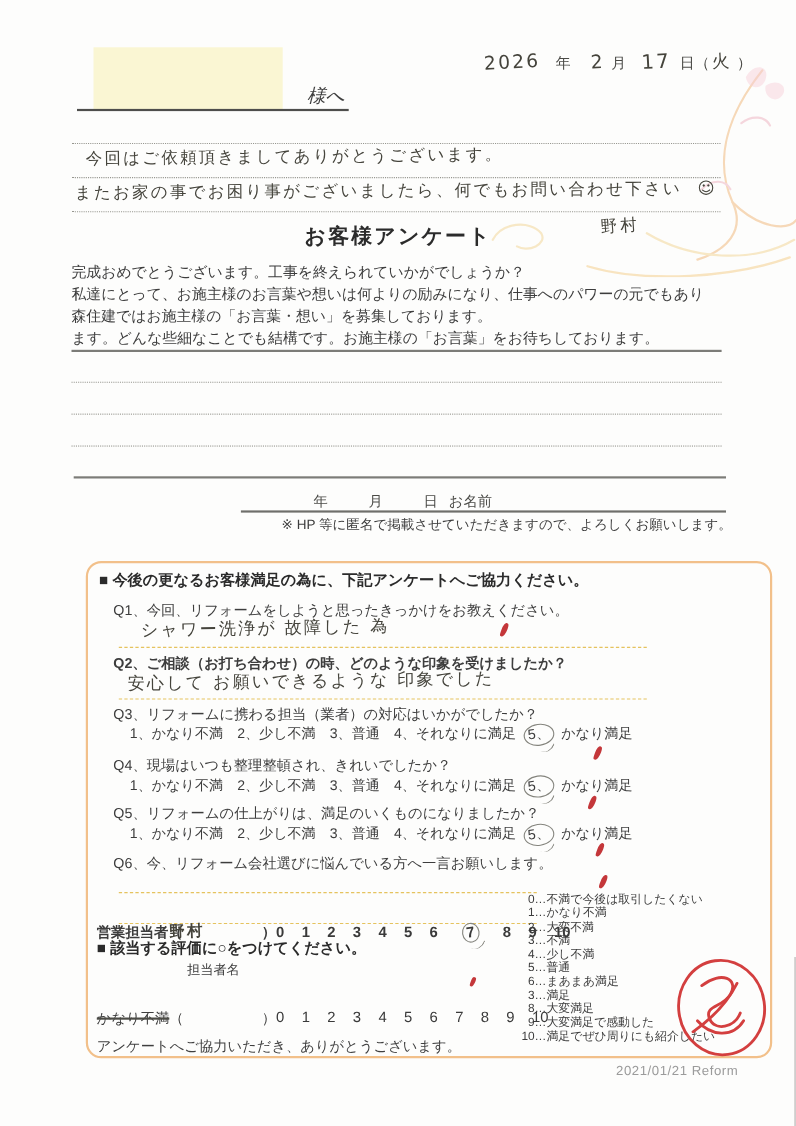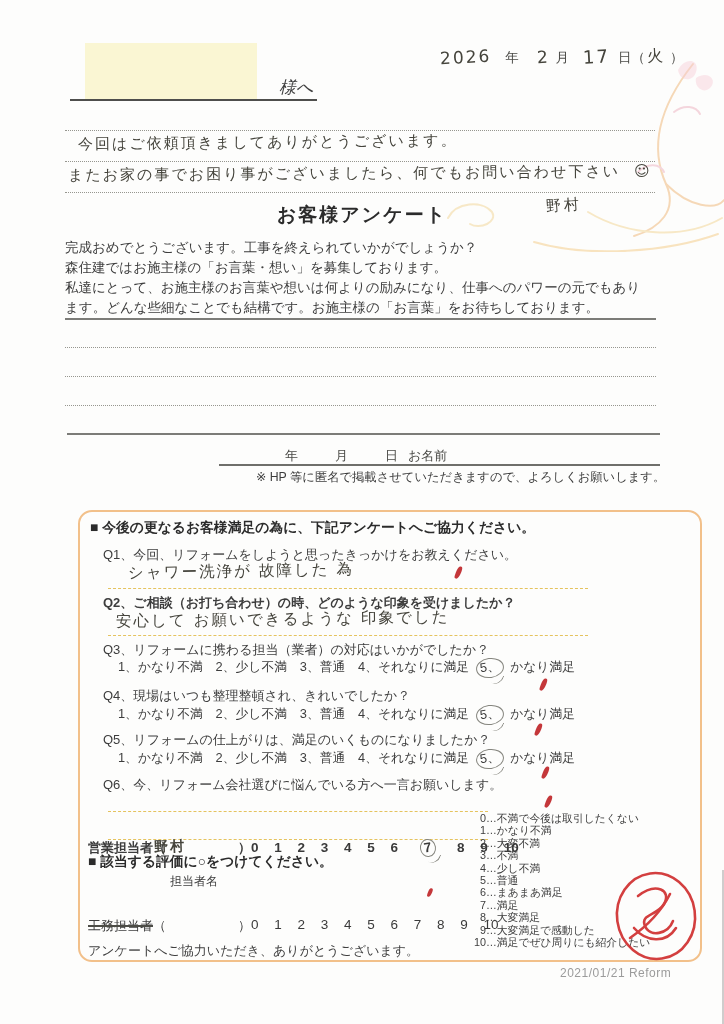--- a/index.html
+++ b/index.html
@@ -131,22 +131,22 @@
   <div class="abs hand" id="msg1">今回はご依頼頂きましてありがとうございます。</div>
   <div class="abs hand" id="msg2">
     <span>またお家の事でお困り事がございましたら、何でもお問い合わせ下さい</span><span class="smiley">☺</span>
   </div>
   <div class="abs hand" id="sig-top">野村</div>
 
   <div class="abs" id="title">お客様アンケート</div>
 
   <div class="abs" id="intro">
     <div>完成おめでとうございます。工事を終えられていかがでしょうか？</div>
+    <div>私達にとって、お施主様のお言葉や想いは何よりの励みになり、仕事へのパワーの元でもあり</div>
     <div>森住建ではお施主様の「お言葉・想い」を募集しております。</div>
-    <div>私達にとって、お施主様のお言葉や想いは何よりの励みになり、仕事へのパワーの元でもあり</div>
     <div>ます。どんな些細なことでも結構です。お施主様の「お言葉」をお待ちしております。</div>
   </div>
 
   <div class="abs solidline" id="line-a"></div>
   <div class="abs dotline dot-mid" style="top:347px;"></div>
   <div class="abs dotline dot-mid" style="top:376px;"></div>
   <div class="abs dotline dot-mid" style="top:405px;"></div>
   <div class="abs solidline" id="line-b"></div>
 
   <div id="ymd-row">
@@ -196,42 +196,42 @@
   <div class="abs dashline" id="dash4"></div>
 
   <div class="abs" id="legend">
     <div>0…不満で今後は取引したくない</div>
     <div>1…かなり不満</div>
     <div>2…大変不満</div>
     <div>3…不満</div>
     <div>4…少し不満</div>
     <div>5…普通</div>
     <div>6…まあまあ満足</div>
-    <div>7…満足</div>
+    <div>3…満足</div>
     <div>8…大変満足</div>
     <div>9…大変満足で感動した</div>
     <div class="two-digit">10…満足でぜひ周りにも紹介したい</div>
   </div>
 
   <div class="abs bold" id="bh2">■ 該当する評価に○をつけてください。</div>
   <div class="abs" id="tanto-label">担当者名</div>
 
   <div class="abs rate-row" id="row-sales">
     <span class="role">営業担当者（</span>
     <span class="name hand" style="transform:rotate(-2deg);">野村</span>
     <span class="close">）</span>
     <span class="nums">
       <span>0 1 2 3 4 5 6</span>
       <span class="pcircle" style="margin:0 6px;">7</span>
       <span>8 9 10</span>
     </span>
   </div>
 
   <div class="abs rate-row" id="row-const">
-    <span class="role"><span class="strike">工務担当者</span><span>（</span></span>
+    <span class="role"><span class="strike">かなり不満</span><span>（</span></span>
     <span class="close">）</span>
     <span class="nums">0 1 2 3 4 5 6 7 8 9 10</span>
   </div>
 
   <div class="abs" id="thanks">アンケートへご協力いただき、ありがとうございます。</div>
 
   <div class="abs rtick" style="left:456px;top:566px;"></div>
   <div class="abs rtick" style="left:541px;top:678px;"></div>
   <div class="abs rtick" style="left:536px;top:723px;"></div>
   <div class="abs rtick" style="left:543px;top:766px;"></div>

